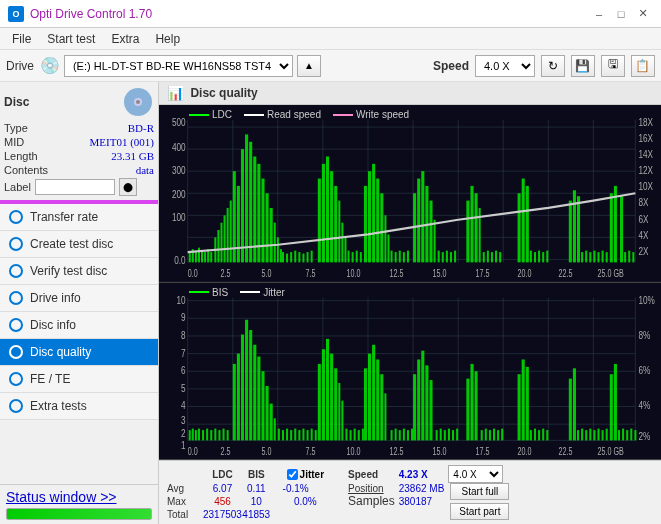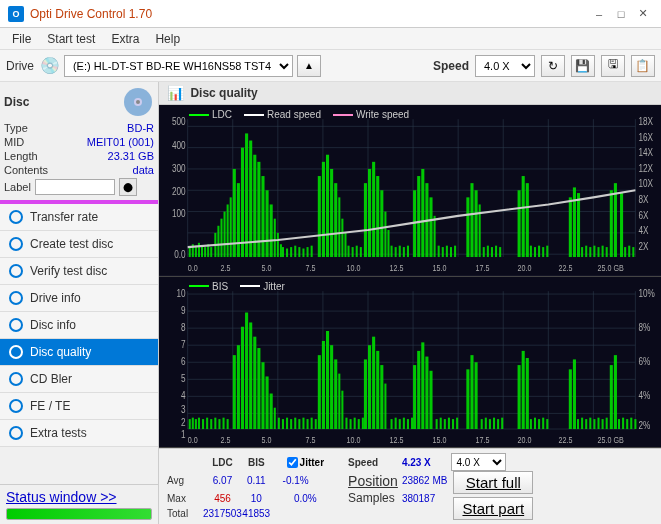--- a/index.html
+++ b/index.html
@@ -2,21 +2,21 @@
 <html><head>
   <meta charset="utf-8">
   <style>
     * { box-sizing: border-box; margin: 0; padding: 0; }
     body { font-family: 'Segoe UI', Tahoma, sans-serif; font-size: 11px; background: #f0f0f0; width: 661px; height: 524px; overflow: hidden; }
     
     
     .title-bar { background: #fff; border-bottom: 1px solid #ccc; display: flex; align-items: center; justify-content: space-between; padding: 4px 8px; height: 28px; }
     .title-bar-left { display: flex; align-items: center; gap: 6px; }
     .title-bar-icon { width: 16px; height: 16px; background: #0078d7; border-radius: 2px; display: flex; align-items: center; justify-content: center; }
-    .title-bar-text { font-size: 12px; color: #c2410c; }
+    .title-bar-text { font-size: 12px; color: #a21caf; }
     .title-bar-controls { display: flex; gap: 2px; }
     .title-btn { width: 20px; height: 20px; border: none; background: none; cursor: pointer; font-size: 11px; color: #555; display: flex; align-items: center; justify-content: center; }
     
     
     .menu-bar { background: #f5f5f5; border-bottom: 1px solid #ddd; display: flex; align-items: center; padding: 2px 4px; height: 22px; }
     .menu-item { padding: 2px 8px; cursor: pointer; font-size: 12px; color: #333; }
     
     
     .toolbar { background: #f5f5f5; border-bottom: 1px solid #ddd; display: flex; align-items: center; padding: 3px 6px; gap: 6px; height: 32px; }
     .toolbar-label { font-size: 12px; font-weight: normal; color: #333; }
@@ -31,21 +31,21 @@
     
     
     .sidebar { width: 159px; background: #f0f0f0; border-right: 1px solid #ccc; display: flex; flex-direction: column; }
     
     
     .disc-panel { padding: 4px; border-bottom: 4px solid #d946ef; }
     .disc-header { display: flex; align-items: center; justify-content: space-between; margin-bottom: 4px; }
     .disc-title { font-size: 12px; font-weight: bold; color: #333; }
     .disc-field { display: flex; justify-content: space-between; margin-bottom: 2px; }
     .disc-field-label { color: #333; font-size: 11px; }
-    .disc-field-value { color: #0000cc; font-size: 11px; }
+    .disc-field-value { color: #0000cc; font-size: 11px; font-family: Liberation Serif, serif; }
     .label-row { display: flex; align-items: center; gap: 4px; margin-top: 2px; }
     .label-input { border: 1px solid #aaa; height: 16px; width: 80px; font-size: 10px; padding: 0 2px; }
     
     
     .nav-item { display: flex; align-items: center; gap: 6px; padding: 5px 8px; cursor: pointer; border-bottom: 1px solid #ddd; font-size: 12px; color: #333; background: #f5f5f5; }
     .nav-item.active { background: #0078d7; color: white; }
     .nav-item-icon { width: 16px; height: 16px; display: flex; align-items: center; justify-content: center; font-size: 10px; }
     .nav-icon-circle { width: 14px; height: 14px; border-radius: 50%; border: 2px solid currentColor; display: flex; align-items: center; justify-content: center; }
     
     
@@ -75,21 +75,21 @@
     
     .legend { position: absolute; top: 4px; left: 30px; display: flex; gap: 12px; align-items: center; }
     .legend-item { display: flex; align-items: center; gap: 3px; font-size: 10px; }
     .legend-color { width: 20px; height: 2px; }
     .legend-text { color: #ccc; font-size: 10px; }
     
     
     .bottom-panel { background: #f0f0f0; border-top: 1px solid #ccc; padding: 4px 8px; }
     
     .stats-row { display: flex; align-items: center; gap: 8px; }
-    .action-btn { border: 1px solid #aaa; background: linear-gradient(to bottom, #fff, #e8e8e8); cursor: pointer; padding: 2px 8px; font-size: 15px; white-space: nowrap; text-decoration: underline; }
+    .action-btn { border: 1px solid #aaa; background: linear-gradient(to bottom, #fff, #e8e8e8); cursor: pointer; padding: 2px 8px; font-size: 10px; white-space: nowrap; }
     
     
     .grid-line { stroke: #2a3a4a; stroke-width: 0.5; }
   </style>
 </head>
 <body>
 
 <div class="title-bar">
   <div class="title-bar-left">
     <div class="title-bar-icon">
@@ -197,26 +197,20 @@
           <span class="nav-item-icon">
             <span class="nav-icon-circle" style="border-color: rgb(0, 120, 215);"></span>
           </span>
           <span>Disc info</span>
         </div>
         <div class="nav-item active">
           <span class="nav-item-icon">
             <span class="nav-icon-circle" style="border-color: white;"></span>
           </span>
           <span>Disc quality</span>
-        </div>
-        <div class="nav-item">
-          <span class="nav-item-icon">
-            <span class="nav-icon-circle" style="border-color: rgb(0, 120, 215);"></span>
-          </span>
-          <span>CD Bler</span>
         </div>
         <div class="nav-item">
           <span class="nav-item-icon">
             <span class="nav-icon-circle" style="border-color: rgb(0, 120, 215);"></span>
           </span>
           <span>FE / TE</span>
         </div>
         <div class="nav-item">
           <span class="nav-item-icon">
             <span class="nav-icon-circle" style="border-color: rgb(0, 120, 215);"></span>
@@ -638,21 +632,21 @@
             </tr>
           </thead>
           <tbody>
             <tr>
               <td style="color:#333;font-size:10px;">Avg</td>
               <td style="text-align:center;color:#0000cc;font-size:10px;">6.07</td>
               <td style="text-align:center;color:#0000cc;font-size:10px;">0.11</td>
               <td></td>
               <td style="color:#0000cc;font-size:10px;">-0.1%</td>
               <td></td>
-              <td style="color:#333;font-size:14px;text-decoration:underline;">Position</td>
+              <td style="color:#333;font-size:10px;text-decoration:underline;">Position</td>
               <td style="padding-left:4px;color:#0000cc;font-size:10px;">23862 MB</td>
               <td rowspan="3" style="vertical-align:top;padding-left:6px;">
                 <div style="display:flex;flex-direction:column;gap:3px;">
                   <button class="action-btn">Start full</button>
                   <button class="action-btn">Start part</button>
                 </div>
               </td>
             </tr>
             <tr>
               <td style="color:#333;font-size:10px;">Max</td>

